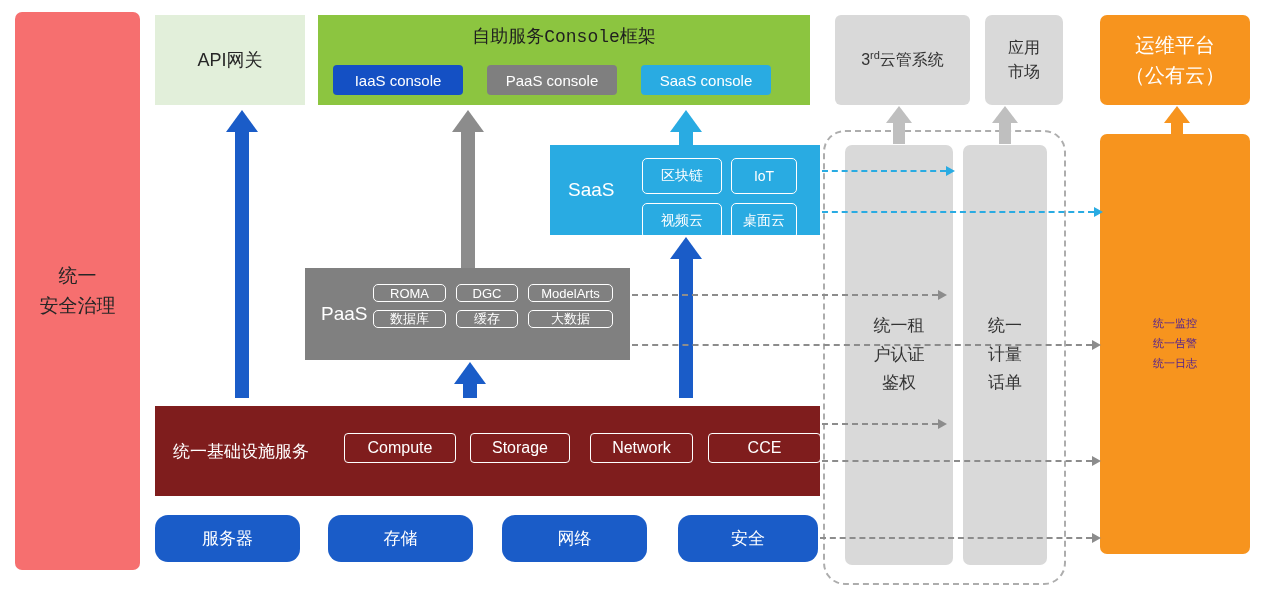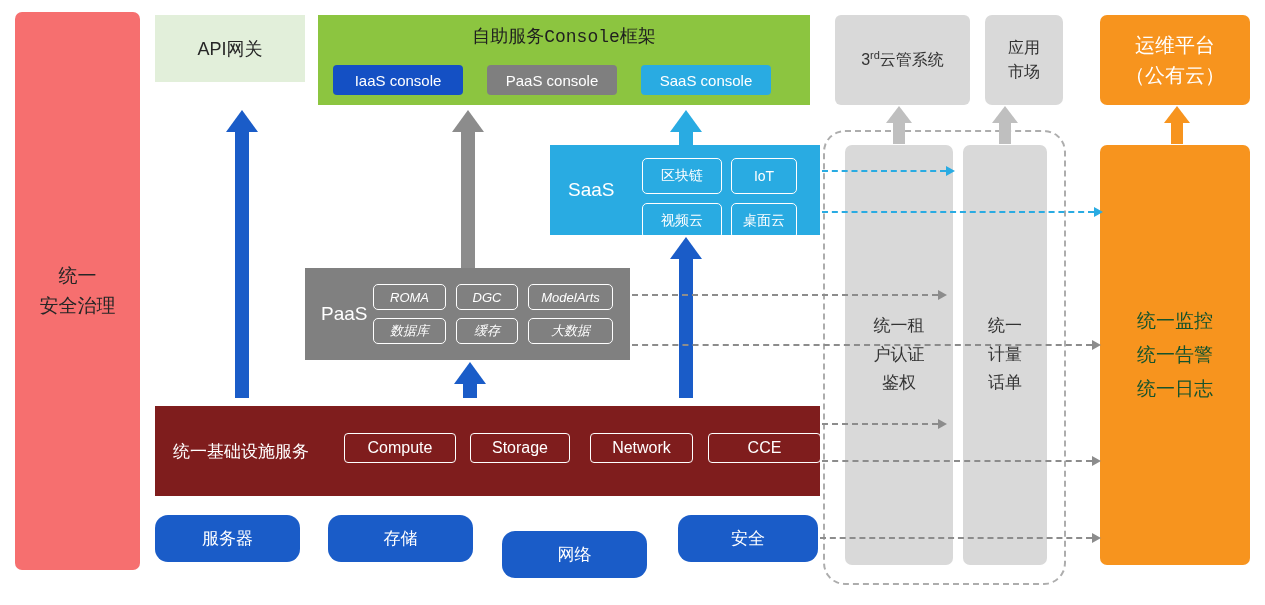--- a/index.html
+++ b/index.html
@@ -12,51 +12,51 @@
 
   
   .c-blue  { --ac:#1A5CC8; }
   .c-gray  { --ac:#8C8C8C; }
   .c-cyan  { --ac:#29ABE2; }
   .c-lgray { --ac:#BFBFBF; }
   .c-orange{ --ac:#F7941E; }
 
   
   .red-bar      { left:15px; top:12px; width:125px; height:558px; background:#F66F6F; color:#262626; font-size:19px; line-height:1.6; }
-  .api-box      { left:155px; top:15px; width:150px; height:67px; background:#E2EFDA; color:#262626; font-size:18px; }
+  .api-box      { left:155px; top:15px; width:150px; height:90px; background:#E2EFDA; color:#262626; font-size:18px; }
   .console-frame{ position:absolute; left:318px; top:15px; width:492px; height:90px; background:#8CC540; box-sizing:border-box; }
   .console-title{ position:absolute; left:0; right:0; top:9px; text-align:center; color:#1F1F1F; font-size:18px;font-family:Liberation Mono, monospace; }
   .console-btn  { position:absolute; top:50px; width:130px; height:30px; border-radius:4px; color:#fff;
                   display:flex; align-items:center; justify-content:center; font-size:15px; }
   .gray-box     { background:#D9D9D9; color:#333333; font-size:16px; }
   .om-box       { left:1100px; top:15px; width:150px; height:90px; background:#F7941E; color:#ffffff; font-size:20px; line-height:1.5; }
 
   .saas-box { position:absolute; left:550px; top:145px; width:270px; height:90px; background:#29ABE2; }
   .saas-label { left:18px; font-size:19px; }
   .saas-grid { position:absolute; left:92px; top:13px; display:grid; grid-template-columns:80px 66px; gap:9px; }
   .chip { border:1.5px solid #ffffff; border-radius:5px; color:#ffffff; display:flex; align-items:center;
           justify-content:center; box-sizing:border-box; }
   .saas-grid .chip { height:36px; font-size:14px; }
 
   .paas-box { position:absolute; left:305px; top:268px; width:325px; height:92px; background:#808080; }
   .paas-label { left:16px; font-size:19px; }
   .paas-grid { position:absolute; left:68px; top:16px; display:grid; grid-template-columns:73px 62px 85px; gap:8px 10px; }
-  .paas-grid .chip { height:26px; font-size:13px;font-style:italic; }
+  .paas-grid .chip { height:18px; font-size:13px; }
 
   .infra-box { position:absolute; left:155px; top:398px; width:665px; height:90px; background:#7f1d1d;margin-top:8px; }
   .infra-label { left:18px; font-size:17px; }
   .infra-btn { position:absolute; top:27px; height:30px; border:1.5px solid #fff; border-radius:4px; color:#fff;
                display:flex; align-items:center; justify-content:center; font-size:16px; box-sizing:border-box; }
 
   .res-box { background:#1A5CC8; color:#ffffff; font-size:17px;border-radius:13px; }
 
   .dashed-frame { position:absolute; left:823px; top:130px; width:243px; height:455px;
                   border:2px dashed #ADADAD; border-radius:22px; box-sizing:border-box; }
   .vbar-gray   { background:#D9D9D9; color:#333333; font-size:17px; line-height:1.7; }
-  .vbar-orange { left:1100px; top:145px; width:150px; height:420px; background:#F7941E; color:#14532d; font-size:19px; line-height:1.8; }
+  .vbar-orange { left:1100px; top:134px; width:150px; height:420px; background:#F7941E; color:#4c1d95; font-size:11px; line-height:1.8; }
 
   
   .uarr { position:absolute; width:32px; }
   .uarr .head { position:absolute; top:0; left:0; width:0; height:0;
                 border-left:16px solid transparent; border-right:16px solid transparent;
                 border-bottom:22px solid var(--ac); }
   .uarr .shaft { position:absolute; top:20px; bottom:0; left:9px; width:14px; background:var(--ac); }
   .uarr.sm { width:26px; }
   .uarr.sm .head { border-left-width:13px; border-right-width:13px; border-bottom-width:17px; }
   .uarr.sm .shaft { top:15px; left:7px; width:12px; }
@@ -122,21 +122,21 @@
   <div class="infra-box">
     <div class="label-abs infra-label">统一基础设施服务</div>
     <div class="infra-btn" style="left:189px; width:112px;">Compute</div>
     <div class="infra-btn" style="left:315px; width:100px;">Storage</div>
     <div class="infra-btn" style="left:435px; width:103px;">Network</div>
     <div class="infra-btn" style="left:553px; width:113px;">CCE</div>
   </div>
 
   <div class="box res-box" style="left:155px; top:515px; width:145px; height:47px;">服务器</div>
   <div class="box res-box" style="left:328px; top:515px; width:145px; height:47px;">存储</div>
-  <div class="box res-box" style="left:502px; top:515px; width:145px; height:47px;margin-top:16px;">网络</div>
+  <div class="box res-box" style="left:502px; top:515px; width:145px; height:47px;">网络</div>
   <div class="box res-box" style="left:678px; top:515px; width:140px; height:47px;">安全</div>
 
   <div class="dashed-frame"></div>
 
   <div class="box vbar-gray pre" style="left:845px; top:145px; width:108px; height:420px;">统一租
 户认证
 鉴权</div>
   <div class="box vbar-gray pre" style="left:963px; top:145px; width:84px; height:420px;">统一
 计量
 话单</div>

